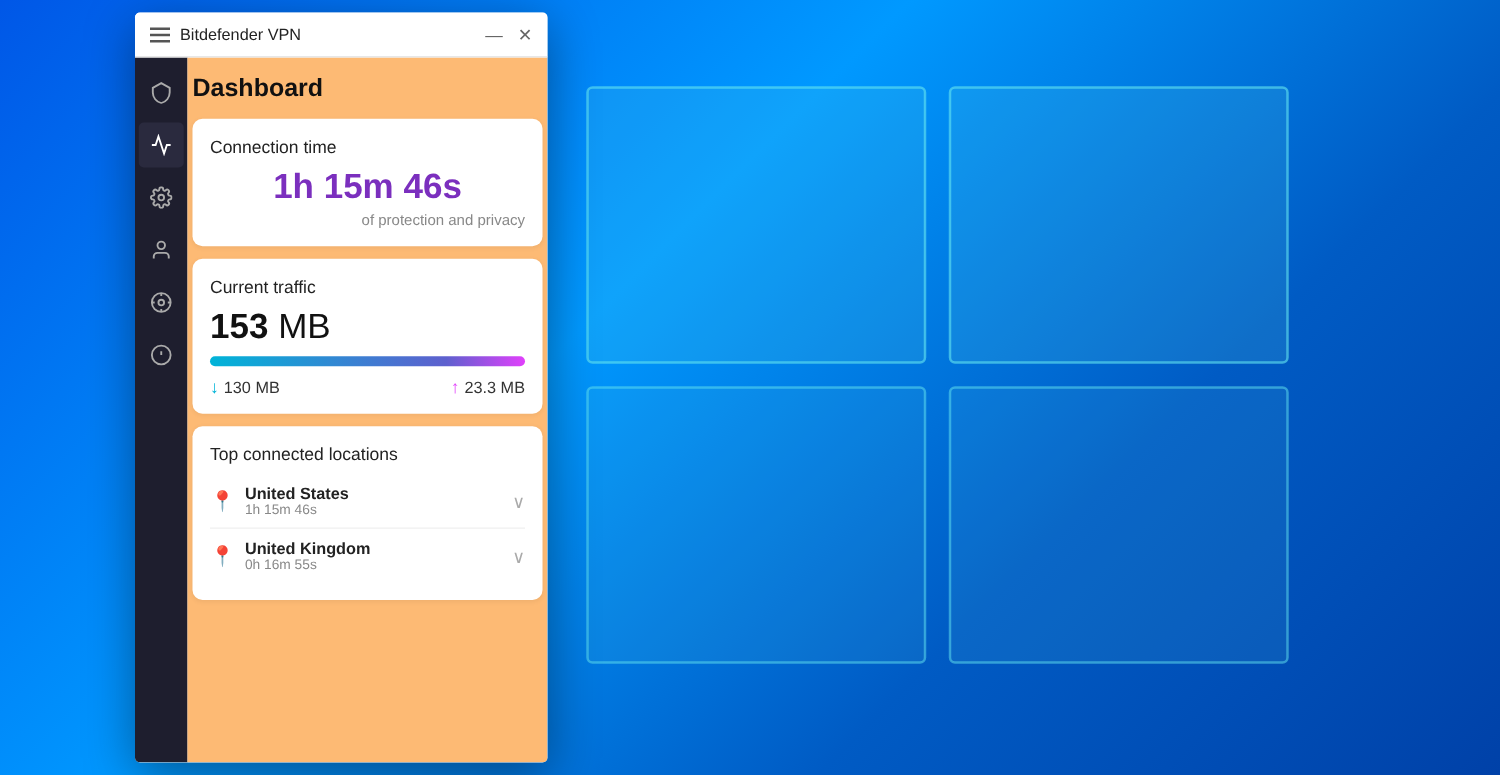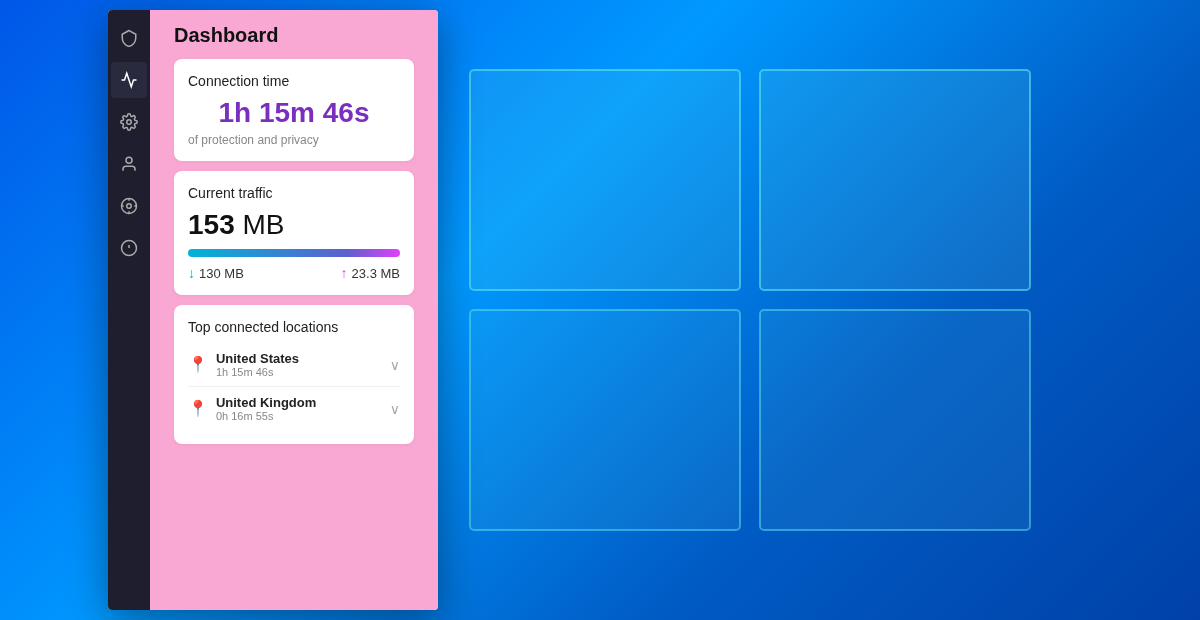--- a/index.html
+++ b/index.html
@@ -130,23 +130,23 @@
     }
 
     .sidebar-item.active {
       background: #2a2a3e;
       color: #fff;
     }
 
     
     .content-panel {
       flex: 1;
-      background: #f9a8d4;
+      background: #fdba74;
       overflow-y: auto;
-      padding: 14px 24px;
+      padding: 14px 4px;
     }
 
     .content-panel::-webkit-scrollbar { width: 4px; }
     .content-panel::-webkit-scrollbar-thumb { background: #ccc; border-radius: 2px; }
 
     
     .dash-header {
       margin-bottom: 12px;
     }
 
@@ -183,21 +183,21 @@
       font-size: 28px;
       font-weight: 700;
       color: #7b2fbe;
       text-align: center;
       margin: 8px 0 4px;
     }
 
     .connection-time-sub {
       font-size: 12px;
       color: #888;
-      text-align: left;
+      text-align: right;
     }
 
     
     .traffic-value {
       font-size: 28px;
       color: #111;
       margin-bottom: 8px;
     }
 
     .traffic-value strong {
@@ -288,20 +288,34 @@
       <rect x="300" y="10" width="270" height="220" rx="4" fill="rgba(100,220,230,0.15)" stroke="rgba(100,230,240,0.6)" stroke-width="2"></rect>
 
       <rect x="10" y="250" width="270" height="220" rx="4" fill="rgba(100,220,230,0.10)" stroke="rgba(100,230,240,0.5)" stroke-width="2"></rect>
 
       <rect x="300" y="250" width="270" height="220" rx="4" fill="rgba(100,220,230,0.10)" stroke="rgba(100,230,240,0.5)" stroke-width="2"></rect>
     </svg>
   </div>
 
   <div class="app-window">
 
+    <div class="title-bar">
+      <div class="title-bar-left">
+        <div class="hamburger-icon">
+          <span></span>
+            <span></span>
+            <span></span>
+        </div>
+        <span class="title-text">Bitdefender VPN</span>
+      </div>
+      <div class="title-controls">
+        <span class="ctrl-btn">—</span>
+        <span class="ctrl-btn">✕</span>
+      </div>
+    </div>
 
     <div class="main-content">
 
       <div class="sidebar">
         <div class="sidebar-item">
           <svg width="18" height="18" viewBox="0 0 24 24" fill="none" stroke="currentColor" stroke-width="2">
             <path d="M12 2L3 7v5c0 5.25 3.75 10.15 9 11.25C17.25 22.15 21 17.25 21 12V7L12 2z"></path>
           </svg>
         </div>
         <div class="sidebar-item active">

